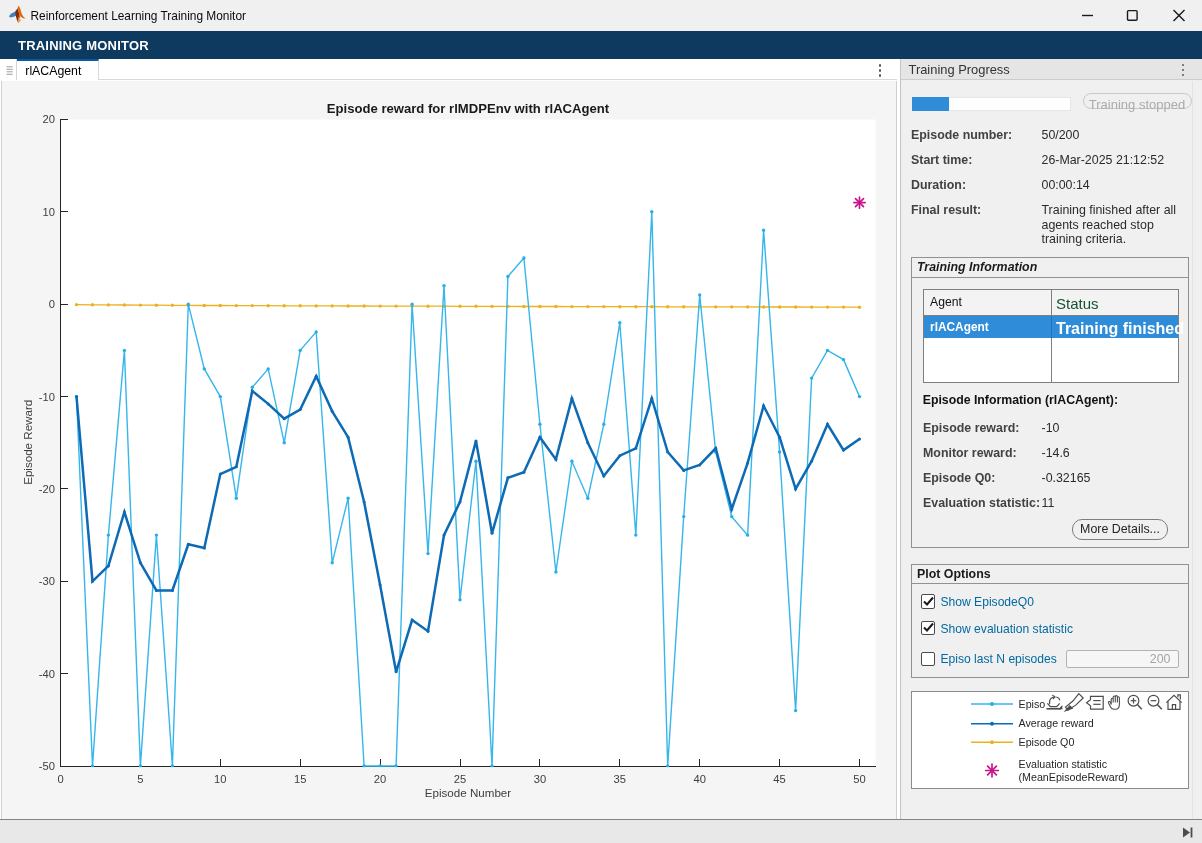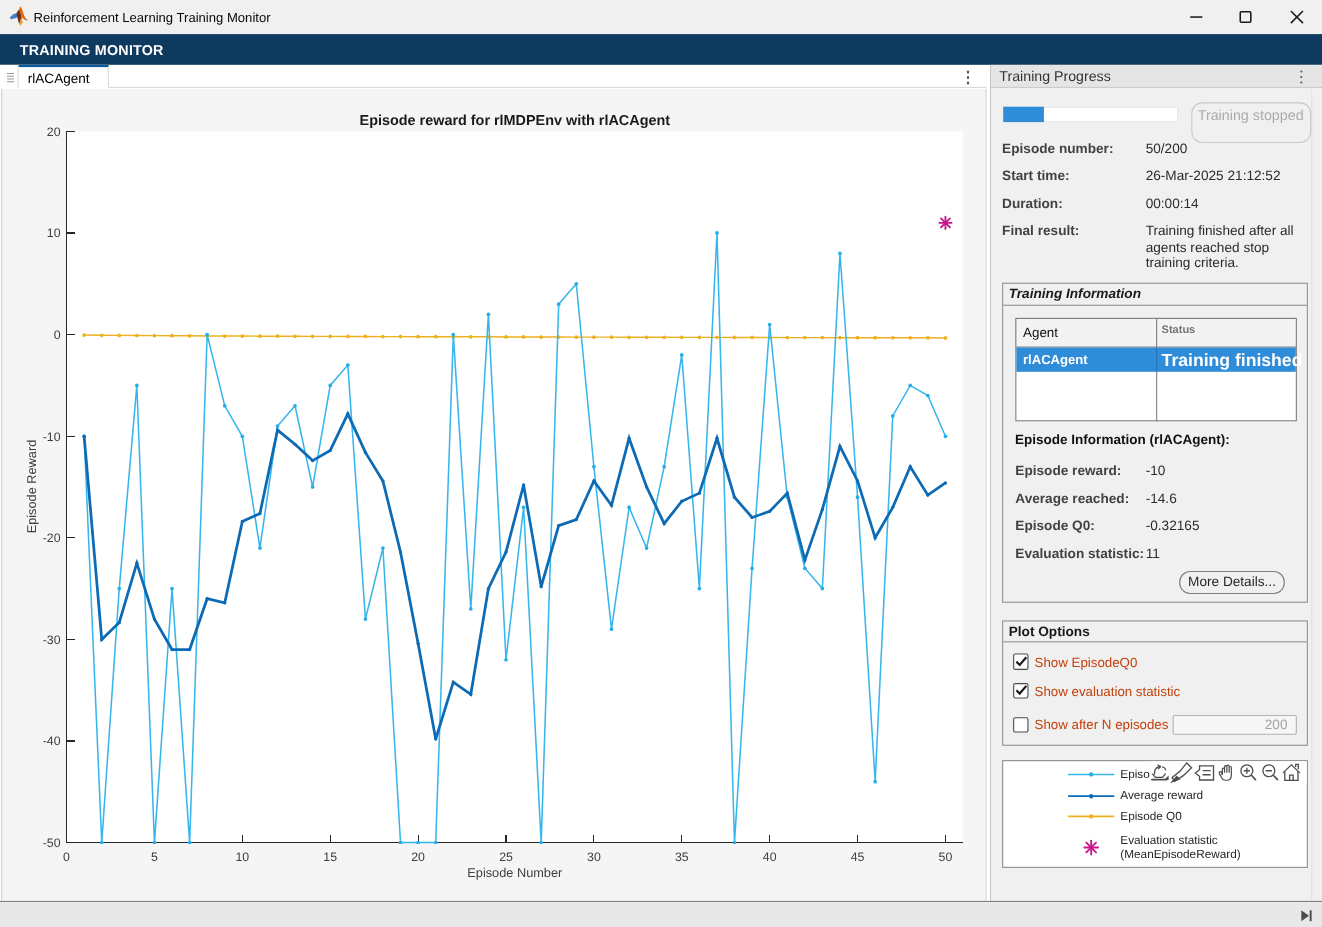--- a/index.html
+++ b/index.html
@@ -18,36 +18,36 @@
 #panel{left:901px;top:59px;width:301px;height:760px;background:#F0F0F0;}
 #panelhead{left:901px;top:59px;width:301px;height:21.4px;background:#e5e5e5;border-bottom:1px solid #CCC;}
 #panelhead span{position:absolute;left:7.5px;top:0;height:21px;line-height:21px;font-size:12.9px;color:#333;}
 #pgutter{left:1191.5px;top:81.4px;width:10.5px;height:737.6px;background:#F0F0F0;border-left:1px solid #E3E3E3;}
 #statusbar{left:0;top:819px;width:1202px;height:24px;background:#E8E8E8;border-top:1px solid #848484;}
 .kebab{width:3px;}
 .kebab i{display:block;width:2.6px;height:2.6px;border-radius:50%;background:#5a5a5a;margin-bottom:2.6px;}
 
 #pbar{left:911.5px;top:97px;width:159.5px;height:13.7px;background:#fff;border:1px solid #E6E6E6;}
 #pfill{left:911.5px;top:97px;width:37.3px;height:13.7px;background:#2F8CD8;}
-#stopbtn{left:1082.5px;top:93px;width:109px;height:37px;border:1px solid #C9C9C9;border-radius:10px;color:#ABABAB;font-size:13px;text-align:center;line-height:21.5px;}
+#stopbtn{left:1082.5px;top:93px;width:109px;height:16px;border:1px solid #C9C9C9;border-radius:10px;color:#ABABAB;font-size:13px;text-align:center;line-height:21.5px;}
 .lbl{font-size:12.4px;color:#424242;font-weight:bold;}
 .val{font-size:12.4px;color:#2b2b2b;}
 
 .box{border:1px solid #919191;}
 .boxhead{position:absolute;left:0;top:0;width:100%;height:19.5px;border-bottom:1px solid #919191;font-weight:bold;font-size:12.4px;color:#1a1a1a;line-height:19px;padding-left:5px;}
 #tibox{left:911px;top:257px;width:277.5px;height:291px;font-style:italic;}
 #pobox{left:911px;top:563.5px;width:277.5px;height:114.5px;}
 #legbox{left:911px;top:690.5px;width:277.5px;height:98.5px;background:#fff;border:1px solid #8C8C8C;}
 
 #ttable{left:923px;top:288.5px;width:256px;height:94.7px;background:#fff;border:1px solid #7F7F7F;}
 #thead{left:923px;top:288.5px;width:256px;height:27px;background:#F3F3F3;border:1px solid #7F7F7F;border-bottom:1px solid #7F7F7F;}
 #trow{left:924px;top:315.5px;width:254px;height:22.5px;background:#2F8CD8;}
 .tcol{position:absolute;width:1px;background:#7F7F7F;}
 .cb{position:absolute;width:14.5px;height:14.5px;background:#fff;border:1.6px solid #4a4a4a;border-radius:2px;}
-.cbt{position:absolute;font-size:12.1px;color:#c2410c;}
+.cbt{position:absolute;font-size:12.1px;color:#0369a1;}
 #nin{left:1065.5px;top:649.5px;width:113px;height:18.5px;background:#F6F6F6;border:1px solid #B3B3B3;border-radius:2px;font-size:12.4px;color:#A4A4A4;text-align:right;line-height:17px;padding-right:7px;}
 #morebtn{left:1072px;top:518.5px;width:96px;height:21.4px;border:1px solid #7E7E7E;border-radius:10px;font-size:12.4px;color:#262626;text-align:center;line-height:19.5px;}
 .legtxt{position:absolute;left:1018.5px;font-size:10.7px;color:#262626;}
 </style></head>
 <body>
 <div class="abs" id="titlebar"></div>
 <svg class="abs" style="left:8.5px;top:5px" width="17" height="19" viewBox="0 0 17 19">
  <path d="M0 11 Q2.5 7.5 6 6.8 L7.8 10.2 Q4 12.4 0.8 12.6 Z" fill="#3F80C0"></path>
  <path d="M6 6.8 L8.6 3.2 L10.5 9.5 L8.5 17 Q6.5 11 6 6.8 Z" fill="#7E2B10"></path>
  <path d="M8.6 3.2 Q9.2 0.2 9.9 1.1 Q11.3 3.2 12.4 7.8 Q13.3 11.5 16.6 13.8 Q13 13.6 11.4 11.2 Q10.3 14.8 8.5 17 L10.5 9.5 Z" fill="#E1670F"></path>
@@ -334,48 +334,48 @@
 <div class="abs box" id="tibox">
     <div class="boxhead">Training Information</div>
   </div>
 <div class="abs" id="ttable"></div>
 <div class="abs" id="thead"></div>
 <div class="abs" id="trow"></div>
 <div class="abs tcol" style="left:1051.3px;top:288.5px;height:27px"></div>
 <div class="abs" style="left:1051.3px;top:315.5px;width:1px;height:22.5px;background:#2571B6"></div>
 <div class="abs tcol" style="left:1051.3px;top:338px;height:45.2px"></div>
 <div class="abs" style="left:930px;top:295px;font-size:12.2px;font-weight:normal;color:#111">Agent</div>
-<div class="abs" style="left:1056px;top:295px;font-size:10px;font-weight:bold;color:#737373">Status</div>
+<div class="abs" style="left:1056px;top:295px;font-size:15px;font-weight:normal;color:#14532d">Status</div>
 <div class="abs" style="left:930px;top:319.5px;font-size:11.9px;font-weight:bold;color:#fff">rlACAgent</div>
 <div class="abs" style="left:1056px;top:319.5px;font-size:16px;font-weight:bold;color:#fff">Training finished</div>
 <div class="abs" style="left:922.7px;top:393px;font-size:12.3px;font-weight:bold;color:#111">Episode Information (rlACAgent):</div>
 <div class="abs lbl" style="left:923px;top:420.5px">Episode reward:</div>
 <div class="abs val" style="left:1041.5px;top:420.5px">-10</div>
-<div class="abs lbl" style="left:923px;top:445.8px">Average reached:</div>
+<div class="abs lbl" style="left:923px;top:445.8px">Monitor reward:</div>
 <div class="abs val" style="left:1041.5px;top:445.8px">-14.6</div>
 <div class="abs lbl" style="left:923px;top:471px">Episode Q0:</div>
 <div class="abs val" style="left:1041.5px;top:471px">-0.32165</div>
 <div class="abs lbl" style="left:923px;top:496.2px">Evaluation statistic:</div>
 <div class="abs val" style="left:1041.5px;top:496.2px">11</div>
 <div class="abs" id="morebtn">More Details...</div>
 <div class="abs box" id="pobox">
     <div class="boxhead">Plot Options</div>
   </div>
 <div class="abs cb" style="left:920.6px;top:594.3px"></div>
 <div class="abs cb" style="left:920.6px;top:620.5px"></div>
 <div class="abs cb" style="left:920.6px;top:651.6px"></div>
 <svg class="abs" style="left:921.5px;top:595px" width="13" height="13" viewBox="0 0 13 13">
     <path d="M2 6.5 L5 9.5 L11 2.5" fill="none" stroke="#1a1a1a" stroke-width="2"></path>
   </svg>
 <svg class="abs" style="left:921.5px;top:621.2px" width="13" height="13" viewBox="0 0 13 13">
     <path d="M2 6.5 L5 9.5 L11 2.5" fill="none" stroke="#1a1a1a" stroke-width="2"></path>
   </svg>
 <div class="abs cbt" style="left:940.5px;top:595.3px">Show EpisodeQ0</div>
 <div class="abs cbt" style="left:940.5px;top:621.8px">Show evaluation statistic</div>
-<div class="abs cbt" style="left:940.5px;top:652.2px">Show after N episodes</div>
+<div class="abs cbt" style="left:940.5px;top:652.2px">Episo last N episodes</div>
 <div class="abs" id="nin">200</div>
 <div class="abs" id="legbox"></div>
 <svg class="abs" style="left:911px;top:690.5px" width="278" height="99" viewBox="0 0 278 99">
 <g transform="translate(-911,-690.5)">
 <line x1="971" y1="703.5" x2="1013" y2="703.5" stroke="#36B6EC" stroke-width="1.4"></line>
 <circle cx="992" cy="703.5" r="2" fill="#25AEE8"></circle>
 <line x1="971" y1="723.3" x2="1013" y2="723.3" stroke="#0D6AB4" stroke-width="1.6"></line>
 <circle cx="992" cy="723.3" r="2" fill="#0D6AB4"></circle>
 <line x1="971" y1="741.7" x2="1013" y2="741.7" stroke="#EDB120" stroke-width="1.6"></line>
 <circle cx="992" cy="741.7" r="2" fill="#EDB120"></circle>

